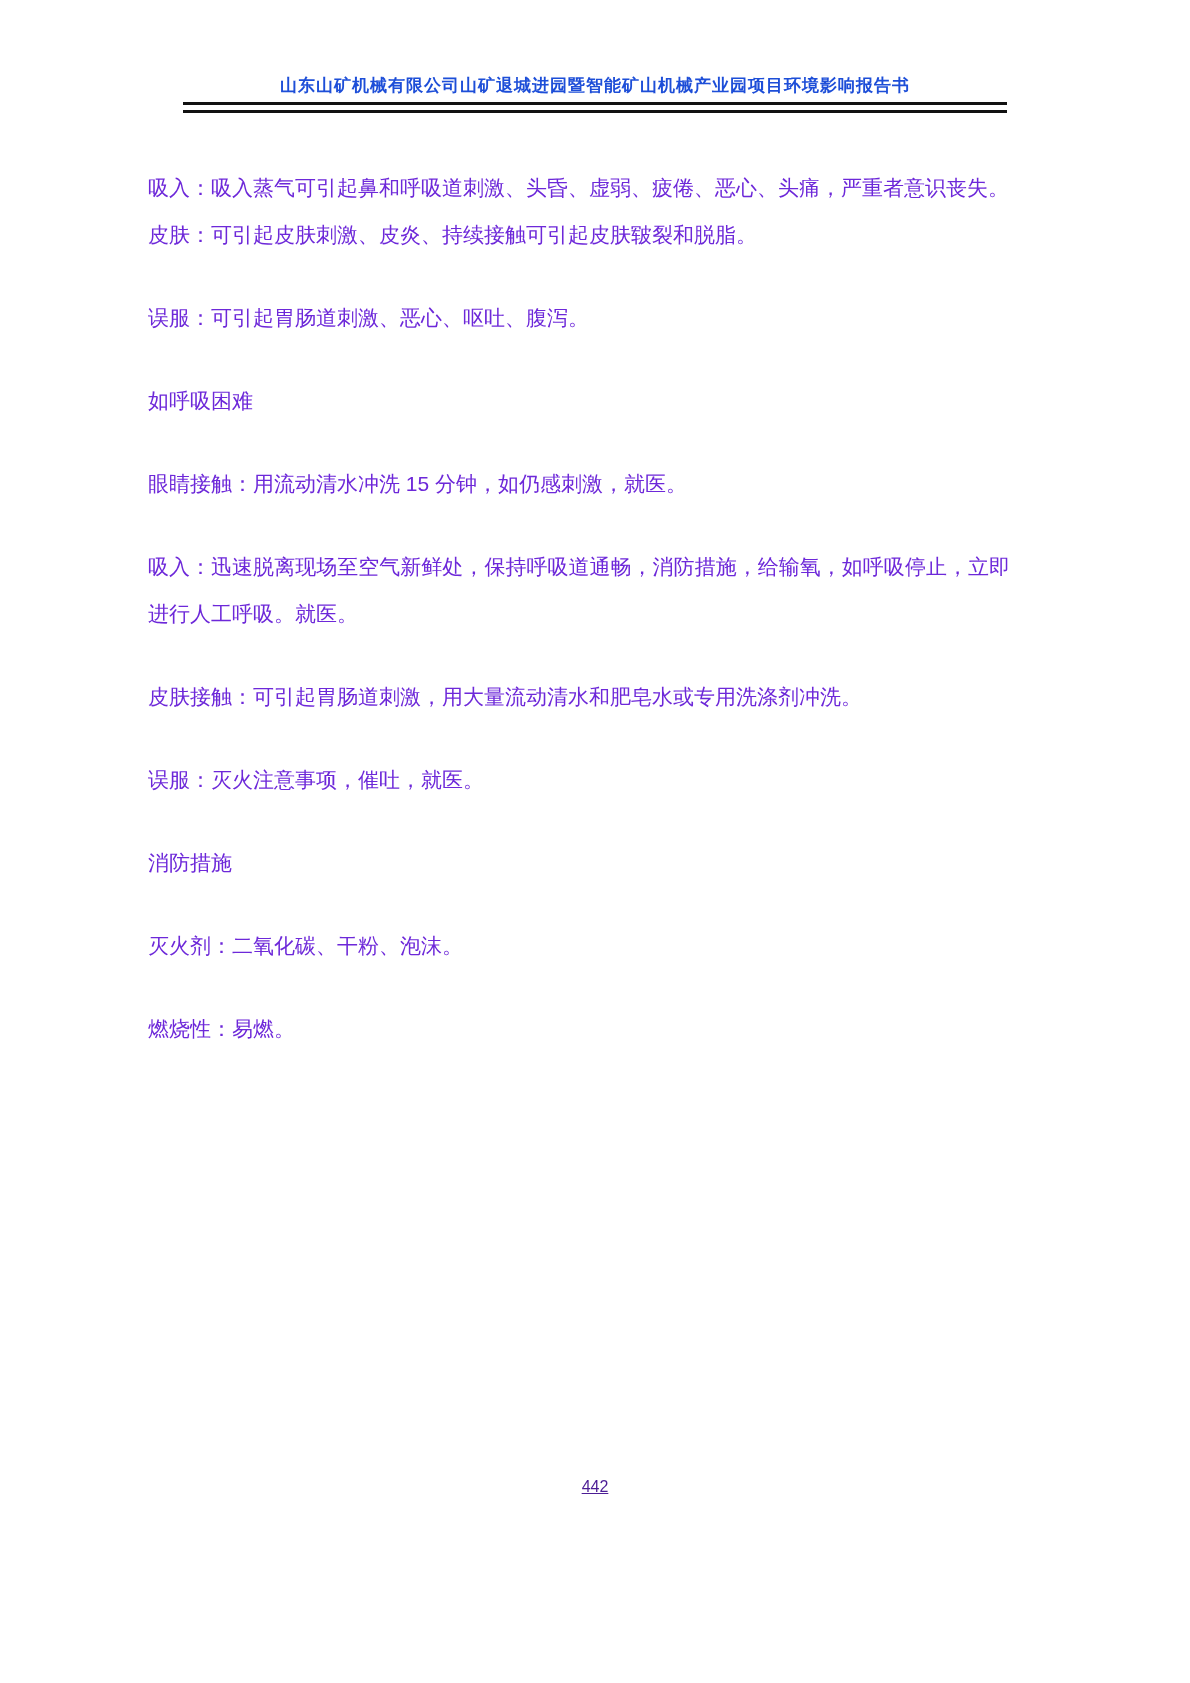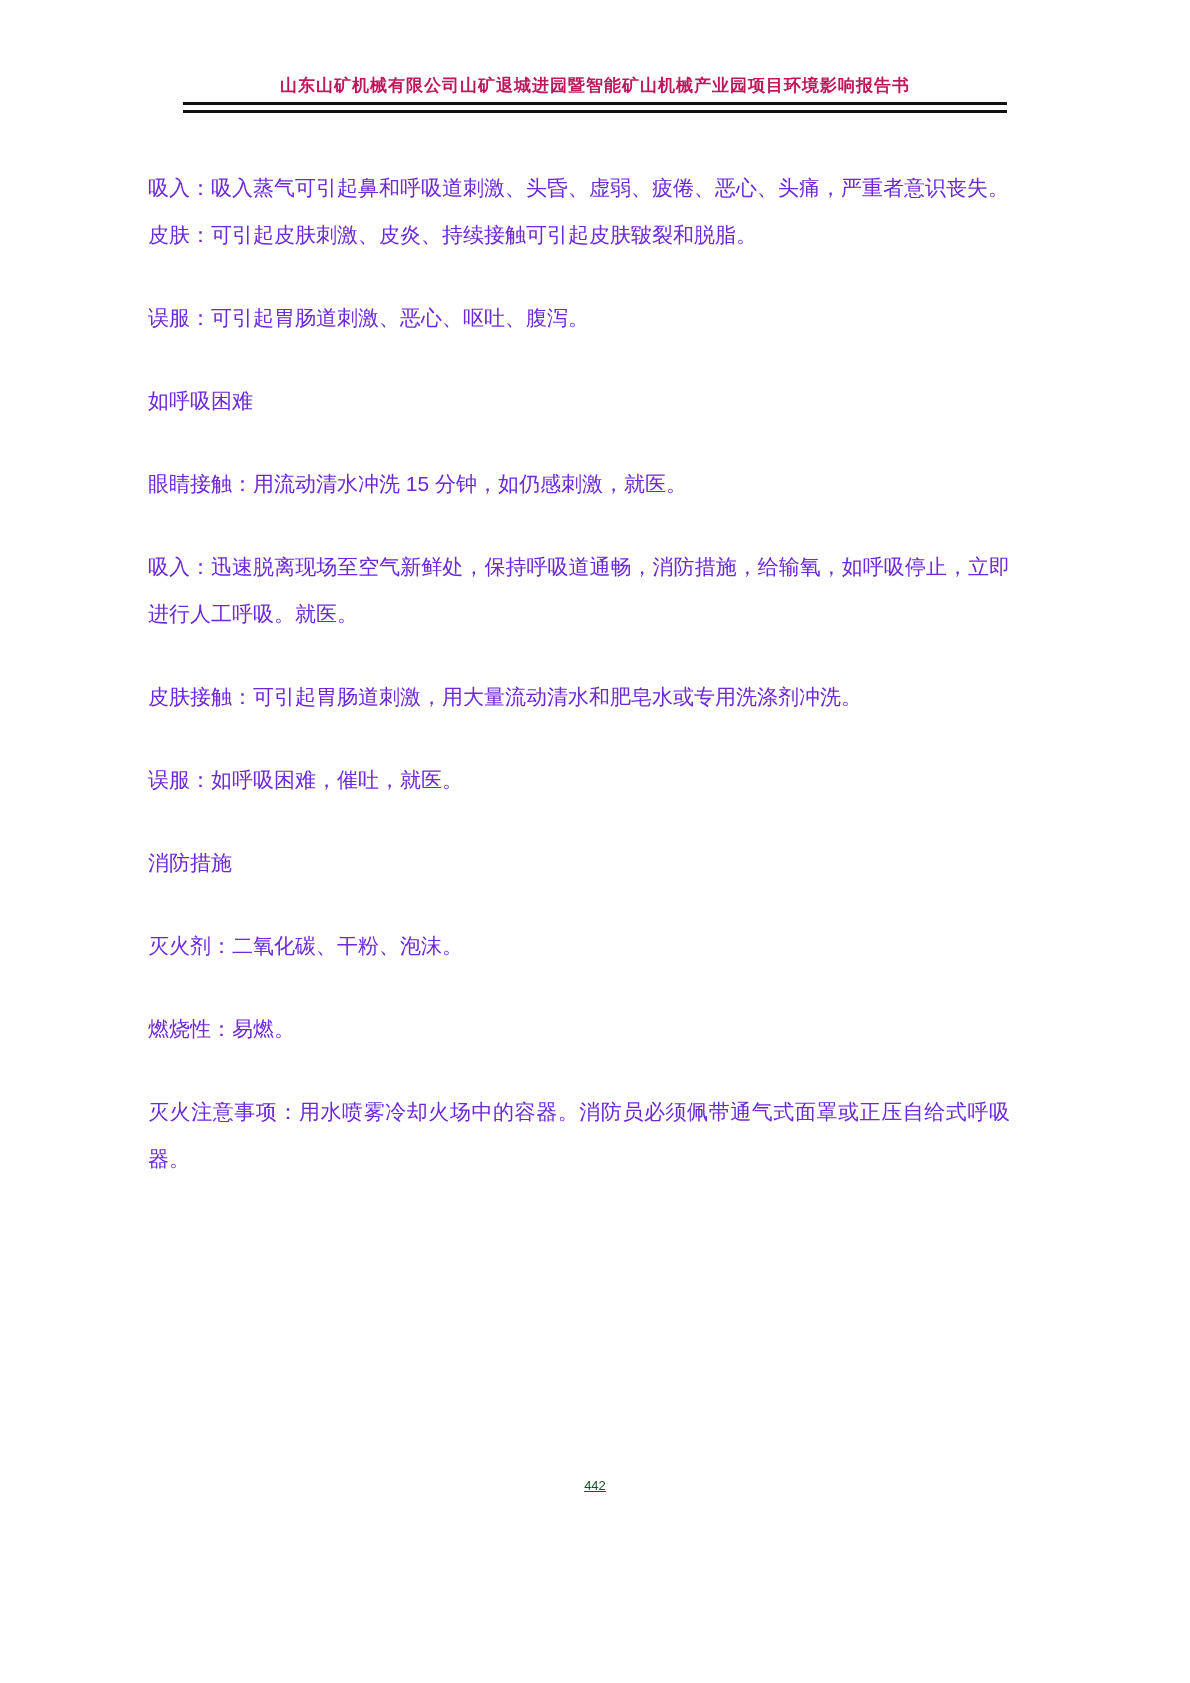--- a/index.html
+++ b/index.html
@@ -20,21 +20,21 @@
     position: absolute;
     top: 74px;
     left: 183px;
     width: 824px;
   }
   .header-title {
     text-align: center;
     font-size: 17px;
     font-weight: bold;
     letter-spacing: 1px;
-    color: #be185d;
+    color: #1d4ed8;
     white-space: nowrap;
   }
   .header-rule {
     margin-top: 5px;
     height: 5px;
     border-top: 3px solid #111111;
     border-bottom: 3px solid #111111;
   }
   .doc-content {
     position: absolute;
@@ -53,22 +53,22 @@
     margin-bottom: 0;
   }
   .doc-footer {
     position: absolute;
     top: 1478px;
     left: 0;
     width: 100%;
     text-align: center;
   }
   .page-number {
-    font-size: 13px;
-    color: #14532d;
+    font-size: 16px;
+    color: #4c1d95;
     text-decoration: underline;
   }
 </style>
 </head>
 <body>
 
 <div class="page">
 
   <div class="doc-header">
     <div class="header-title">山东山矿机械有限公司山矿退城进园暨智能矿山机械产业园项目环境影响报告书</div>
@@ -76,24 +76,23 @@
   </div>
 
   <div class="doc-content">
     <p class="para tight">吸入：吸入蒸气可引起鼻和呼吸道刺激、头昏、虚弱、疲倦、恶心、头痛，严重者意识丧失。</p>
     <p class="para">皮肤：可引起皮肤刺激、皮炎、持续接触可引起皮肤皲裂和脱脂。</p>
     <p class="para">误服：可引起胃肠道刺激、恶心、呕吐、腹泻。</p>
     <p class="para">如呼吸困难</p>
     <p class="para">眼睛接触：用流动清水冲洗 15 分钟，如仍感刺激，就医。</p>
     <p class="para">吸入：迅速脱离现场至空气新鲜处，保持呼吸道通畅，消防措施，给输氧，如呼吸停止，立即进行人工呼吸。就医。</p>
     <p class="para">皮肤接触：可引起胃肠道刺激，用大量流动清水和肥皂水或专用洗涤剂冲洗。</p>
-    <p class="para">误服：如呼吸困难，催吐，就医。</p>
+    <p class="para">误服：灭火注意事项，催吐，就医。</p>
     <p class="para">消防措施</p>
     <p class="para">灭火剂：二氧化碳、干粉、泡沫。</p>
     <p class="para">燃烧性：易燃。</p>
-    <p class="para">灭火注意事项：用水喷雾冷却火场中的容器。消防员必须佩带通气式面罩或正压自给式呼吸器。</p>
   </div>
 
   <div class="doc-footer">
     <div class="page-number">442</div>
   </div>
 
 </div>
 
 </body></html>

